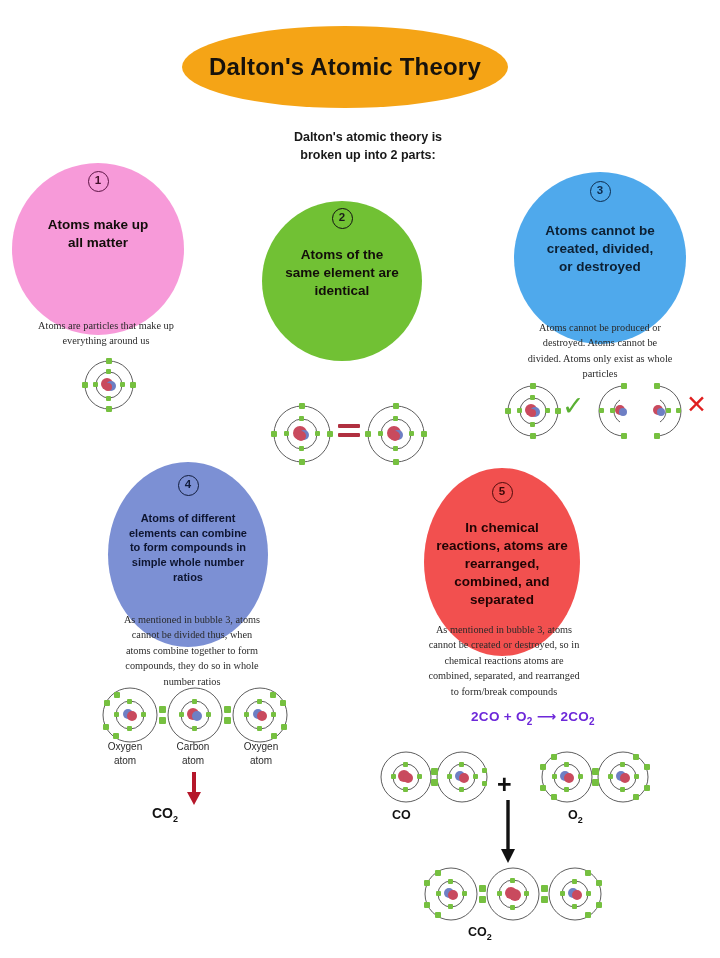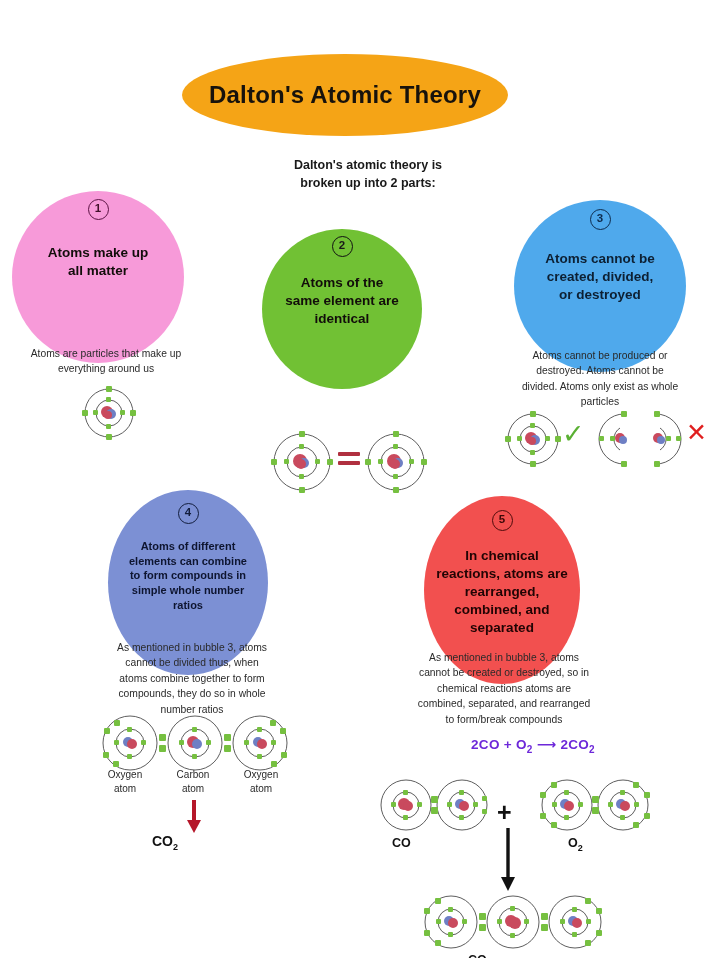--- a/index.html
+++ b/index.html
@@ -1,21 +1,21 @@
 <!DOCTYPE html>
 <html><head>
 <meta charset="utf-8">
 <style>
   html,body{margin:0;padding:0;background:#fff;}
   body{
     width:720px;height:958px;position:relative;overflow:hidden;
     font-family:"Liberation Sans","DejaVu Sans",sans-serif;
     color:#1a1a1a;
   }
-  .stage{position:absolute;inset:0;margin-top:28px;}
+  .stage{position:absolute;inset:0;}
   .abs{position:absolute;}
 
   
   #title-ellipse{
     left:182px;top:26px;width:326px;height:82px;
     border-radius:50%;
     display:flex;align-items:center;justify-content:center;
   }
   #title-text{
     font-size:24px;font-weight:bold;color:#17120c;letter-spacing:.2px;
@@ -61,21 +61,21 @@
             border-radius:50%;}
   #bubble-4 .num{margin-top:13px;border-color:#121d3d;color:#121d3d;}
   #bubble-4 .btxt{margin-top:15px;color:#0e1530;font-size:11px;}
 
   #bubble-5{left:424px;top:468px;width:156px;height:188px;background:#f2504f;}
   #bubble-5 .num{margin-top:14px;border-color:#4f0b0b;color:#3c0808;}
   #bubble-5 .btxt{margin-top:16px;color:#210404;}
 
   
   .caption{
-    font-size:10.3px;line-height:1.5;color:#2a2a2a;text-align:center;
+    font-size:10.3px;line-height:1.5;color:#2a2a2a;text-align:center;font-family:Liberation Serif, serif;
   }
   #caption-1{left:6px;top:318px;width:200px;}
   #caption-2{left:252px;top:348px;width:196px;}
   #caption-3{left:500px;top:320px;width:200px;}
   #caption-4{left:94px;top:612px;width:196px;}
   #caption-5{left:396px;top:622px;width:216px;}
 
   
   .dlabel{font-size:10px;line-height:1.35;color:#2a2a2a;text-align:center;}
   .formula{font-size:14px;font-weight:bold;color:#6d28d9;text-align:center;}

